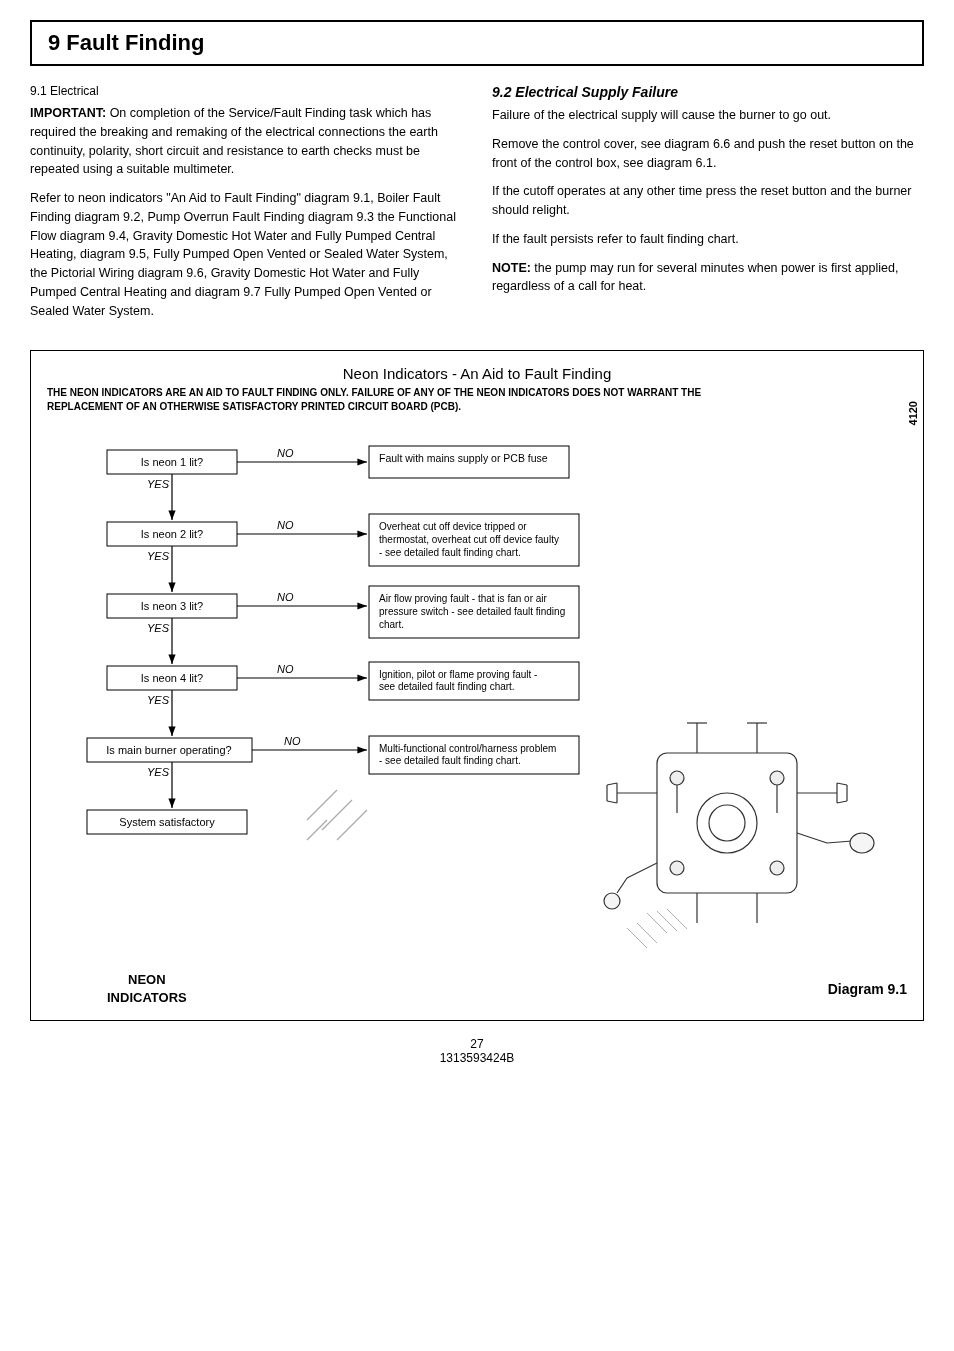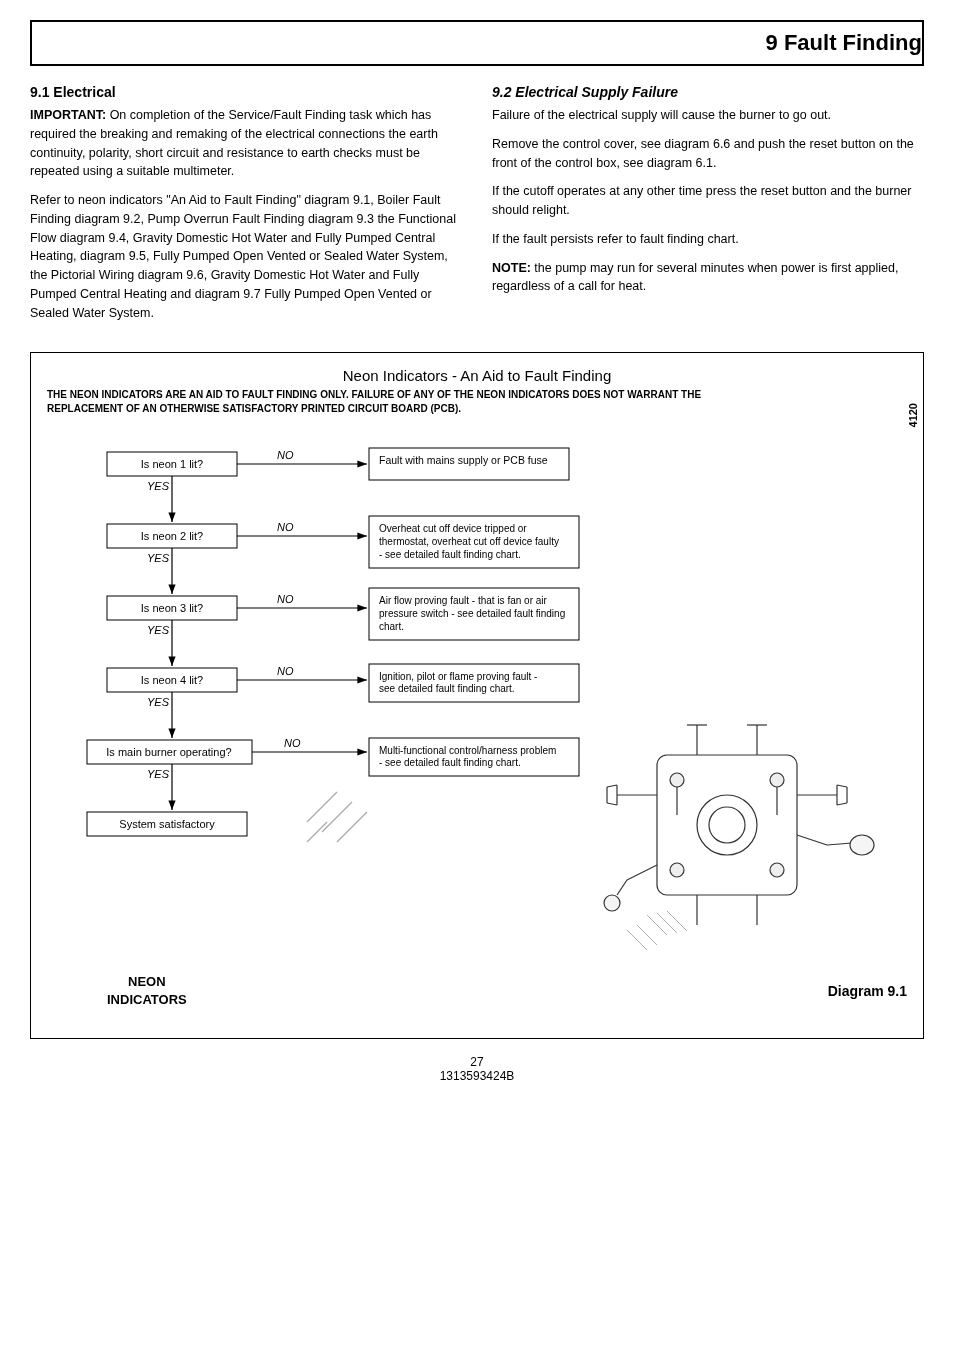--- a/index.html
+++ b/index.html
@@ -12,57 +12,57 @@
       min-height: 1351px;
     }
     .page {
       width: 954px;
       min-height: 1351px;
       padding: 20px 30px 30px 30px;
       position: relative;
     }
     .page-title-bar {
       border: 2px solid #000;
-      text-align: right;
-      padding: 8px 0;
+      text-align: left;
+      padding: 8px 16px;
       margin-bottom: 18px;
     }
     .page-title {
       font-size: 22px;
       font-weight: bold;
     }
     .two-col {
       display: flex;
       gap: 30px;
       margin-bottom: 20px;
     }
     .col-left, .col-right {
       flex: 1;
     }
     .section-heading {
-      font-size: 14px;
-      font-weight: bold;
+      font-size: 12px;
+      font-weight: normal;
       margin-bottom: 6px;
     }
     .section-heading-italic {
       font-size: 14px;
       font-weight: bold;
       font-style: italic;
       margin-bottom: 6px;
     }
     .body-text {
       font-size: 12.5px;
       line-height: 1.5;
       margin-bottom: 10px;
     }
     .bold { font-weight: bold; }
     
     .diagram-box {
       border: 1.5px solid #000;
-      padding: 14px 16px 28px 16px;
+      padding: 14px 16px 12px 16px;
       position: relative;
       margin-top: 10px;
     }
     .diagram-title {
       text-align: center;
       font-size: 15px;
       margin-bottom: 4px;
     }
     .diagram-subtitle {
       text-align: left;

